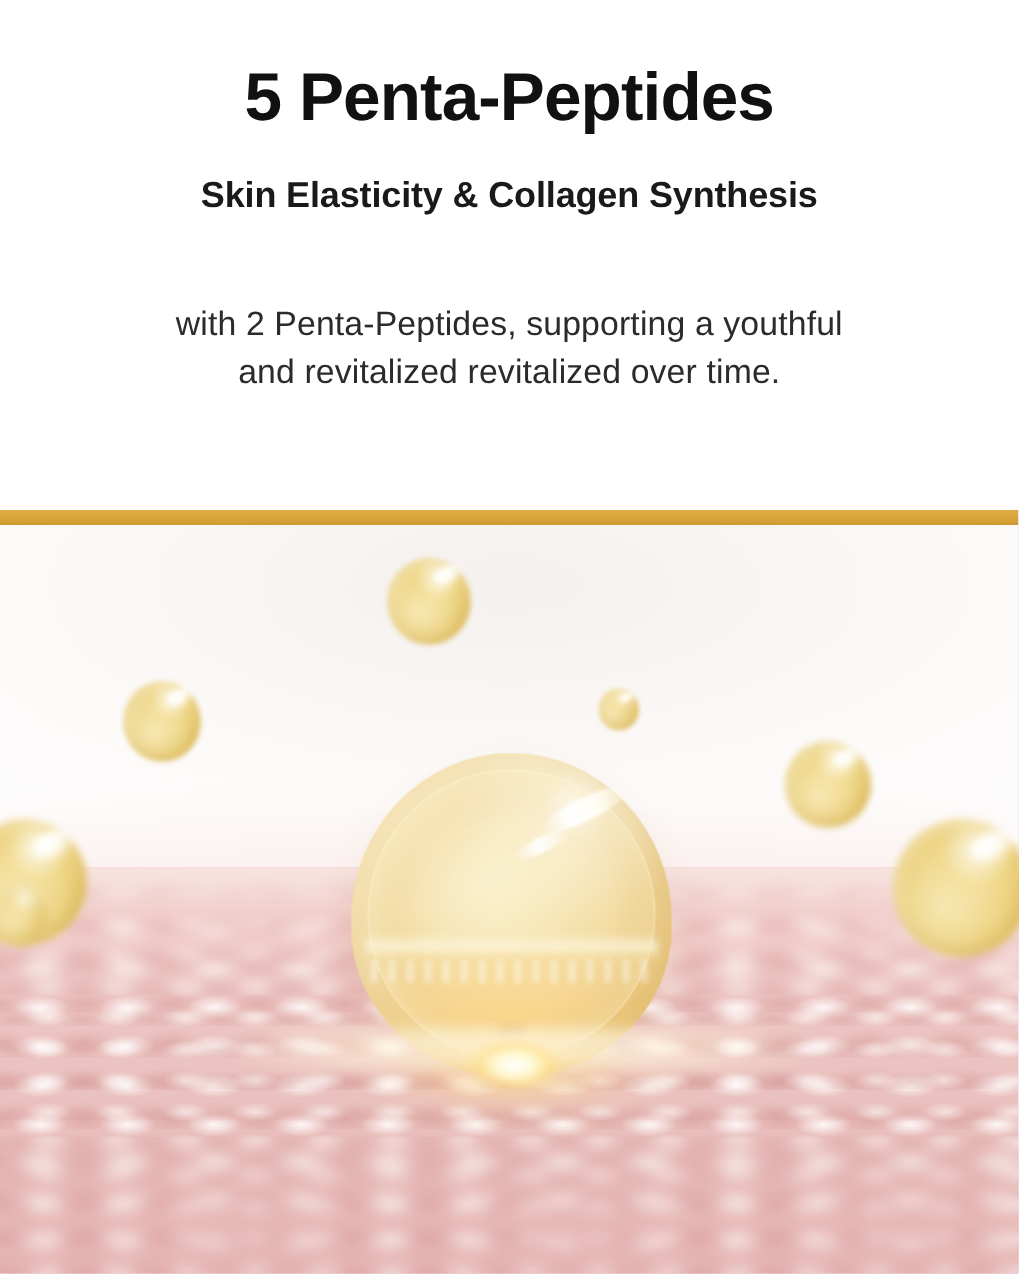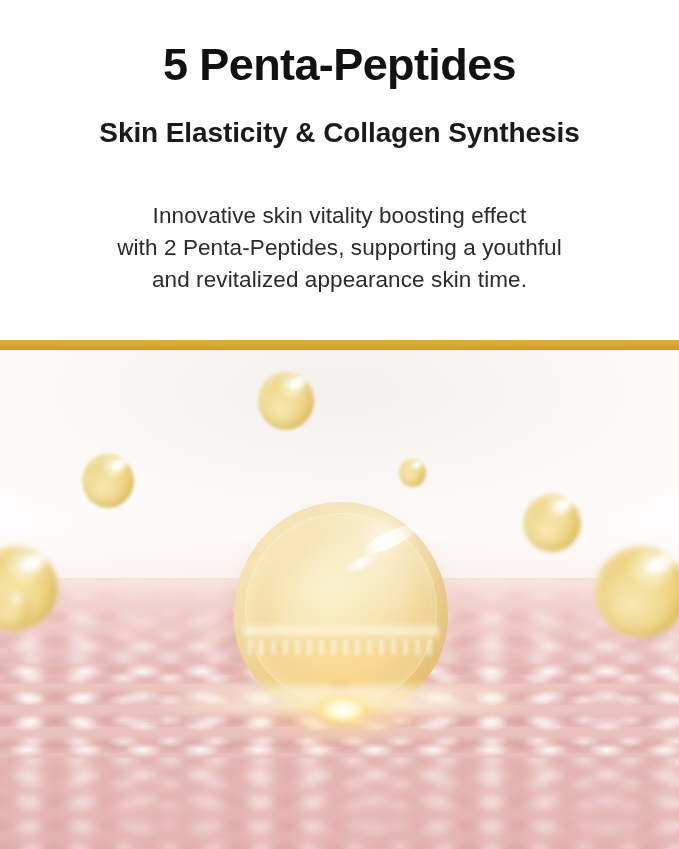--- a/index.html
+++ b/index.html
@@ -37,21 +37,21 @@
     letter-spacing:-0.6px;
     color:#111111;
     line-height:1.08;
     white-space:nowrap;
   }
 
   .subhead {
     position:absolute;
     left:0; top:117px;
     width:679px;
-    font-size:28px;
+    font-size:24px;
     font-weight:700;
     letter-spacing:-0.1px;
     color:#1a1a1a;
     line-height:1.15;
     white-space:nowrap;
   }
 
   .bodycopy {
     position:absolute;
     left:0; top:200px;
@@ -279,23 +279,22 @@
 
 <div class="page">
 
   <div class="text-panel">
 
     <div class="headline">5 Penta-Peptides</div>
 
     <div class="subhead">Skin Elasticity &amp; Collagen Synthesis</div>
 
     <div class="bodycopy">
-      <span class="ln">Innovative skin vitality boosting effect</span>
       <span class="ln">with 2 Penta-Peptides, supporting a youthful</span>
-      <span class="ln">and revitalized appearance skin time.</span>
+      <span class="ln">and revitalized revitalized over time.</span>
     </div>
   </div>
 
   <div class="gold-bar"></div>
   <div class="gold-bar-shadow"></div>
 
   <div class="scene">
 
     <div class="backdrop"></div>
     <div class="haze"></div>

